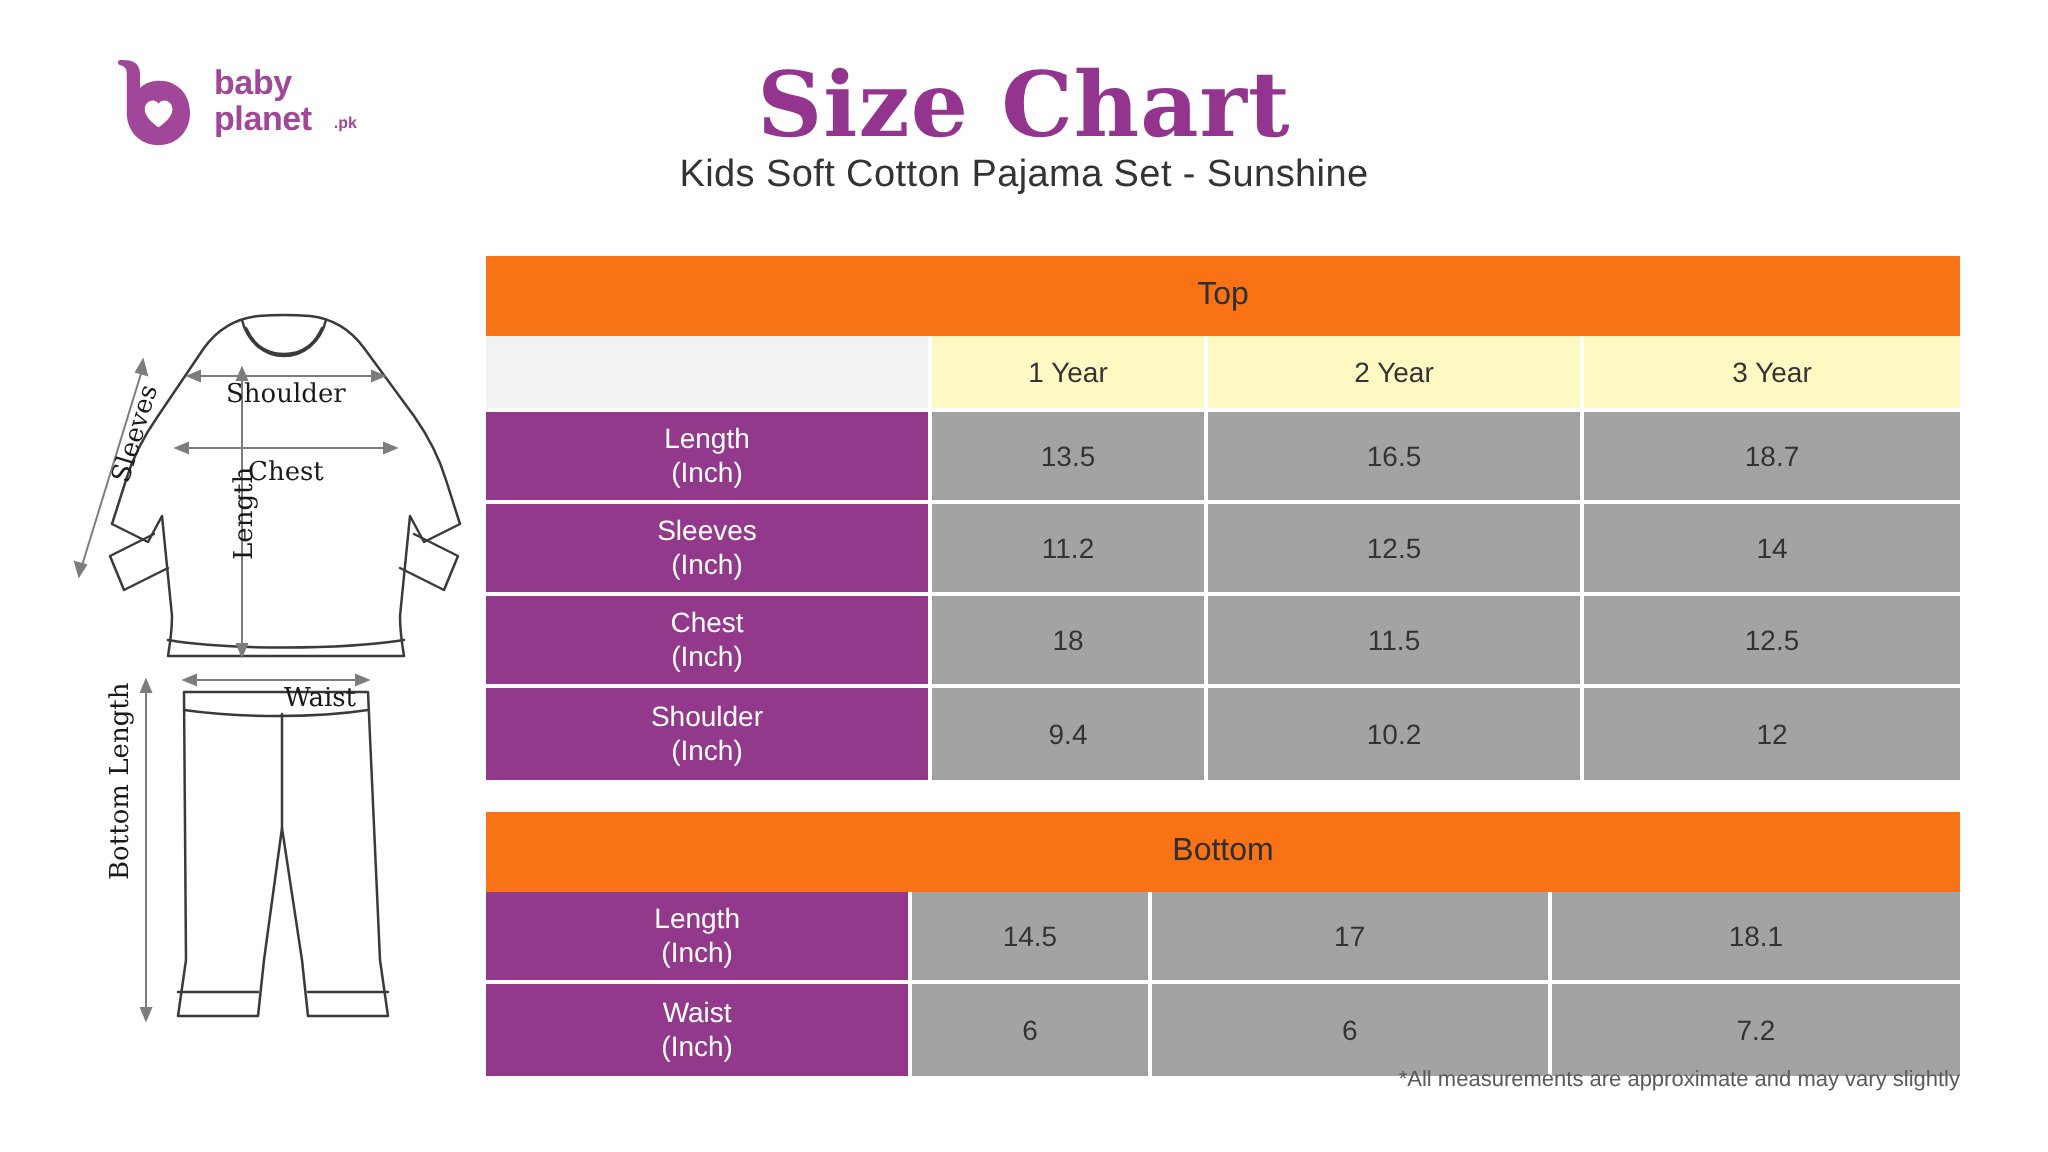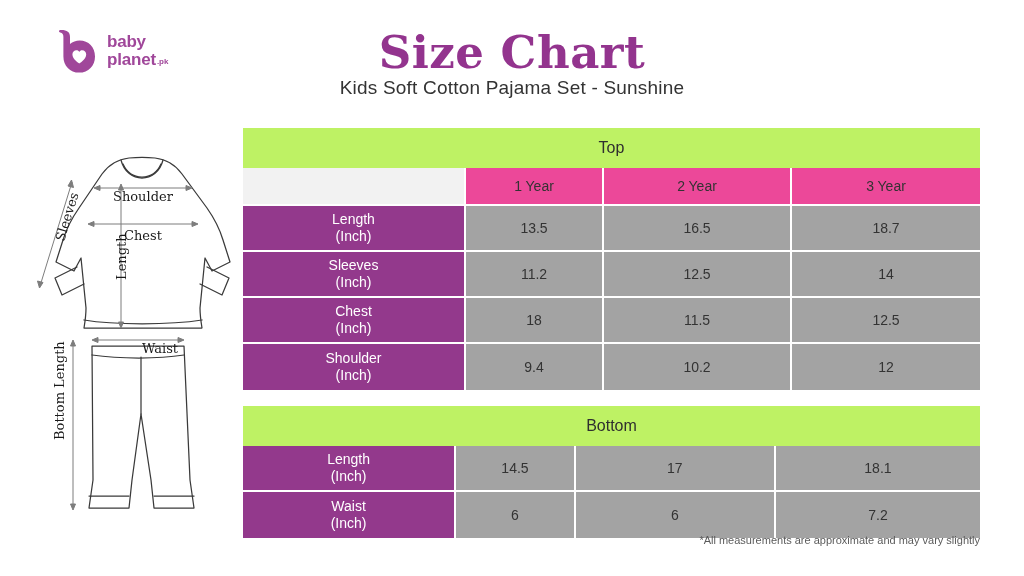--- a/index.html
+++ b/index.html
@@ -10,21 +10,21 @@
     overflow: hidden;
   }
   .page { position: relative; width: 1024px; height: 576px; }
 
   
   .logo-area { position: absolute; left: 58px; top: 28px; display: flex; align-items: center; gap: 9px; }
   .logo-mark { width: 40px; height: 46px; flex: 0 0 auto; }
   .logo-words { display: flex; flex-direction: column; line-height: 1.04; }
   .logo-line { font-size: 17px; font-weight: 700; color: #a0479a; letter-spacing: -0.2px; }
   .logo-line2 { display: flex; align-items: flex-end; }
-  .logo-tld { font-size: 8px; font-weight: 700; color: #a0479a; margin-left: 1px; padding-bottom: 2px; }
+  .logo-tld { font-size: 8px; font-weight: 700; color: #a0479a; margin-left: 11px; padding-bottom: 2px; }
 
   
   .title {
     position: absolute; left: 0; top: 26px; width: 1024px; text-align: center;
     font-family: "DejaVu Serif", serif; font-weight: 700; font-size: 45px;
     color: #93348e; letter-spacing: 0.5px;
   }
   .subtitle {
     position: absolute; left: 0; top: 77px; width: 1024px; text-align: center;
     font-size: 19px; color: #333333; letter-spacing: 0.2px;
@@ -34,25 +34,25 @@
   .illus { position: absolute; left: 24px; top: 150px; width: 232px; height: 392px; }
 
   
   .tbl { position: absolute; border-collapse: separate; border-spacing: 0; }
   #table-top    { left: 243px; top: 128px;  width: 737px; }
   #table-bottom { left: 243px; top: 406px;  width: 737px; border-radius: 25px; }
 
   .tbl td, .tbl th { padding: 0; font-weight: 400; }
 
   .band {
-    background: #bef264; color: #2f2f2f; font-size: 16px;
+    background: #f97316; color: #2f2f2f; font-size: 16px;
     text-align: center; height: 40px; vertical-align: middle;
   }
   .colhead {
-    background: #ec4899; color: #333333; font-size: 14px;
+    background: #fef9c3; color: #333333; font-size: 14px;
     text-align: center; height: 38px; vertical-align: middle;
     border-right: 2px solid #ffffff; border-bottom: 2px solid #ffffff;
   }
   .colhead.blank { background: #f2f2f2; }
   .rowlabel {
     background: #93398c; color: #ffffff; font-size: 14px;
     text-align: center; vertical-align: middle; height: 46px;
     border-bottom: 2px solid #ffffff; border-right: 2px solid #ffffff;
     line-height: 1.25;
   }

